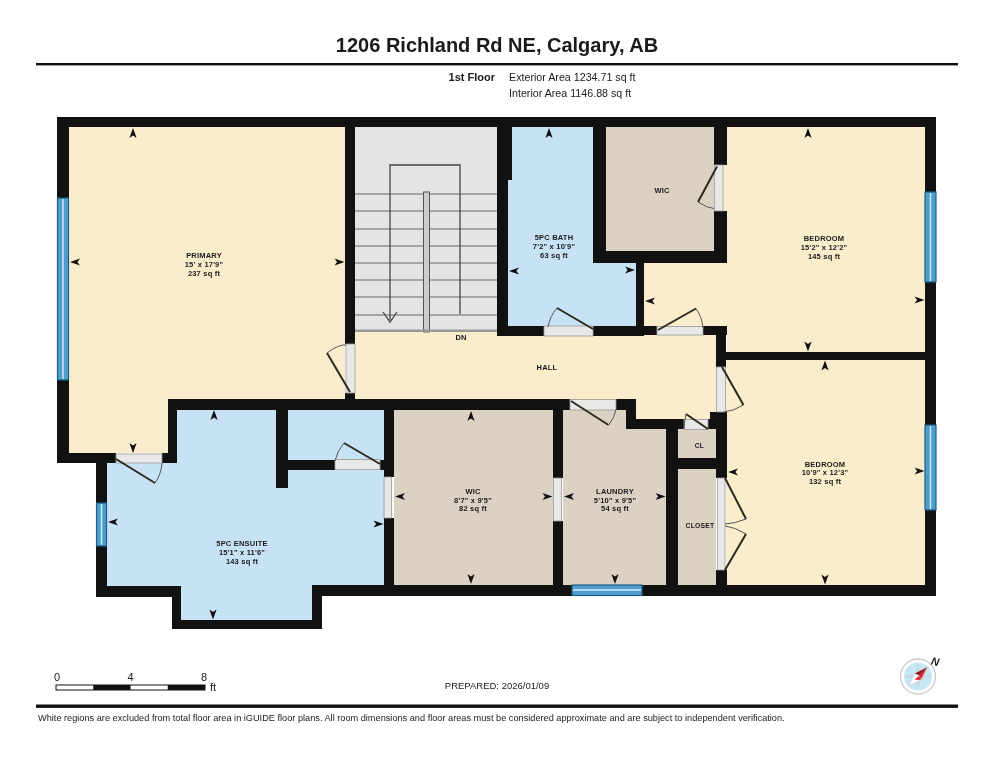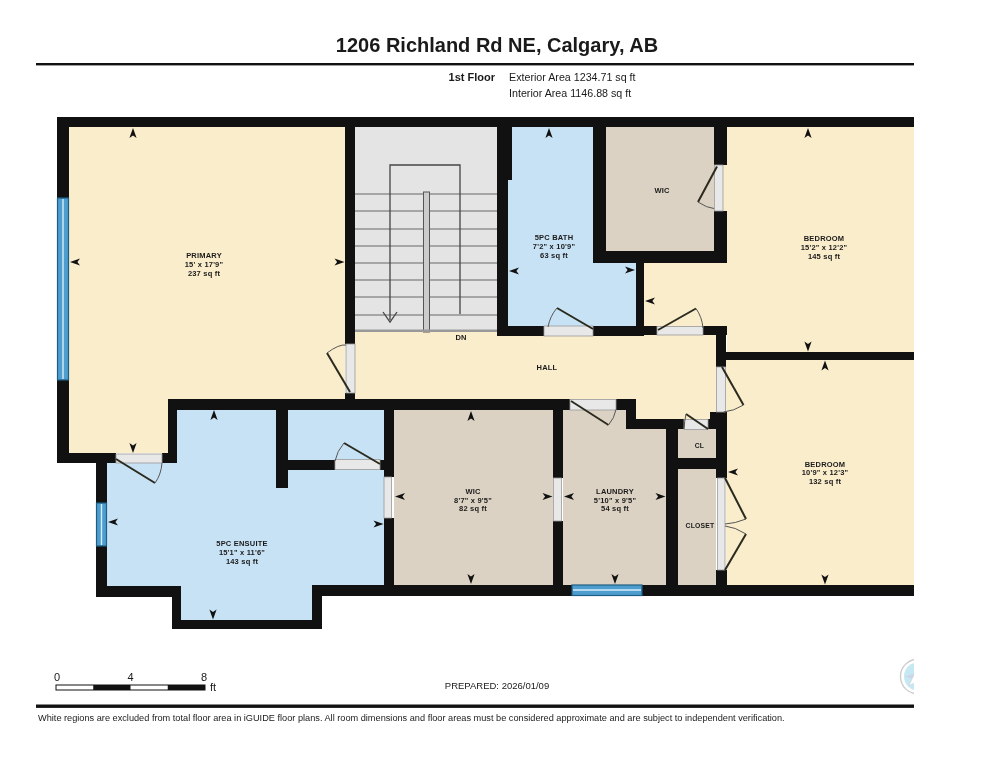--- a/index.html
+++ b/index.html
@@ -1,16 +1,16 @@
 <!DOCTYPE html>
 <html><head>
 <meta charset="utf-8">
 <style>
   html,body{margin:0;padding:0;background:#ffffff;}
-  #page{position:relative;width:914px;height:768px;background:#ffffff;overflow:hidden;}
+  #page{position:relative;width:994px;height:768px;background:#ffffff;overflow:hidden;}
   svg text{font-family:"Liberation Sans",sans-serif;fill:#1a1a1a;}
 </style>
 </head>
 <body>
 <div id="page">
 <svg width="994" height="768" viewBox="0 0 994 768" xmlns="http://www.w3.org/2000/svg">
 
 <g id="header">
 
   <text x="497" y="51.5" text-anchor="middle" font-size="20" font-weight="bold">1206 Richland Rd NE, Calgary, AB</text>

